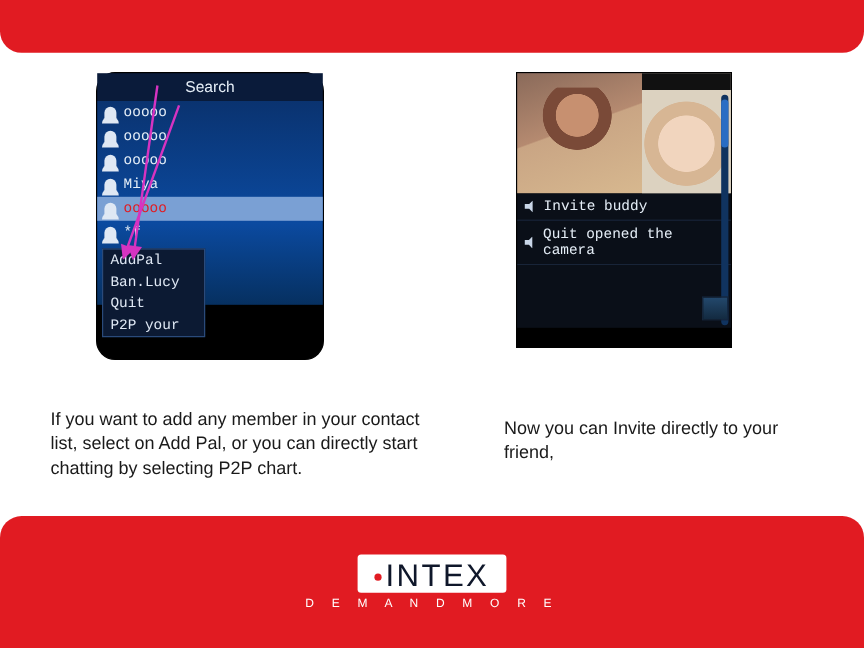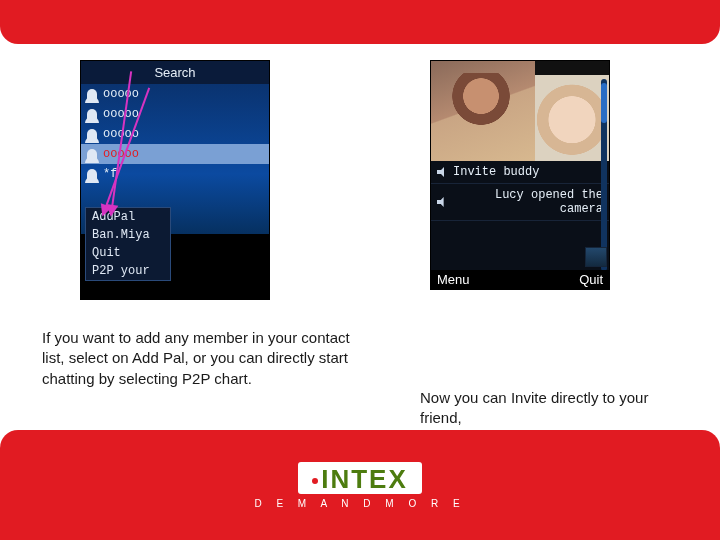--- a/index.html
+++ b/index.html
@@ -27,22 +27,22 @@
     border-top-left-radius: 18px;
     border-top-right-radius: 18px;
     display: flex;
     flex-direction: column;
     align-items: center;
     justify-content: center;
     color: #fff;
   }
   .logo-box {
     background: #fff;
-    color: #4d7c0f;
-    font-weight: 700;
+    color: #0f172a;
+    font-weight: 400;
     font-family: Impact, "Arial Black", sans-serif;
     letter-spacing: 2px;
     padding: 4px 14px 2px;
     border-radius: 3px;
     font-size: 26px;
     line-height: 1;
     margin-bottom: 4px;
   }
   .logo-box .dot { display:inline-block; width:6px;height:6px;background:#e11b22;border-radius:50%; vertical-align: middle; margin-right:3px;}
   .tagline {
@@ -54,21 +54,21 @@
   .phone {
     position: absolute;
     border: 1px solid #000;
     background: #000;
     font-family: "Courier New", monospace;
     color: #e5eef7;
     font-size: 12px;
   }
   .phone.left {
     left: 80px; top: 60px;
-    width: 190px; height: 240px;
+    width: 190px; height: 240px; border-radius: 16px;
   }
   .phone.right {
     left: 430px; top: 60px;
     width: 180px; height: 230px;
   }
   .ph-title {
     background: #0a1b3a;
     text-align: center;
     padding: 4px 0;
     font-family: Arial, sans-serif;
@@ -107,35 +107,35 @@
     width:100%; height:100px;
     display:flex;
     background:#223;
   }
   .photo-area .ph1 { flex:1.4; background:linear-gradient(160deg,#8a6a5a 0%,#b58a70 45%,#c9a584 46%,#d7b88f 100%); position:relative; }
   .photo-area .ph1::after{content:"";position:absolute;left:20%;top:12%;width:56%;height:66%;background:radial-gradient(circle at 50% 35%,#c79070 0 34%,#7a4a38 35% 55%,transparent 56%);}
   .photo-area .ph2 { flex:1; background:#dcd2c0; display:flex;flex-direction:column;}
   .photo-area .ph2 .strip{height:14px;background:#111;}
   .photo-area .ph2 .baby{flex:1;background:radial-gradient(circle at 50% 52%,#f1d5be 0 40%,#d7b694 41% 60%,#dcd2c0 61%);}
   .event-list { background:#0a0f18; }
-  .ev-row { display:flex;align-items:center;gap:6px;padding:4px 6px;border-bottom:1px solid #182438;text-align:right;}
+  .ev-row { display:flex;align-items:center;gap:6px;padding:4px 6px;border-bottom:1px solid #182438;}
   .spk-ic{width:10px;height:10px;background:#c9d6e8;clip-path:polygon(0 30%,40% 30%,70% 0,70% 100%,40% 70%,0 70%);}
   .ev-area-blank{height:52px;background:#0a0f18;}
   .right-scrollbar{position:absolute;right:2px;top:18px;bottom:18px;width:6px;background:#10335f;border-radius:3px;}
   .right-scrollbar .thumb{position:absolute;left:0;right:0;top:4px;height:40px;background:#2a6dc4;border-radius:3px;}
   .small-strip{position:absolute;right:2px;bottom:22px;width:22px;height:20px;background:linear-gradient(#23486c,#132a40);border:1px solid #15253a;}
   
   .caption {
     position:absolute;
     font-size: 15px;
     color:#1a1a1a;
     line-height:1.35;
   }
-  .caption.left-c { left:42px; top:328px; width:310px;}
-  .caption.right-c{ left:420px; top:348px; width:250px;margin-top:40px;}
+  .caption.left-c { left:42px; top:340px; width:310px;}
+  .caption.right-c{ left:420px; top:348px; width:250px;}
   
   .arrow {
     position:absolute;
     width:2px;
     background:#d633c1;
     transform-origin: top left;
   }
   .arrow::after{
     content:"";position:absolute;left:-5px;top:-2px;width:0;height:0;
     border-left:6px solid transparent;border-right:6px solid transparent;border-bottom:12px solid #d633c1;
@@ -159,65 +159,65 @@
         <span>ooooo</span>
       </div>
     <div class="cl-row">
         <span class="person-ic"></span>
         <span>ooooo</span>
       </div>
     <div class="cl-row">
         <span class="person-ic"></span>
         <span>ooooo</span>
       </div>
+    <div class="cl-row">
+        <span class="person-ic"></span>
+        <span>Miya</span>
+      </div>
     <div class="cl-row sel">
         <span class="person-ic"></span>
         <span>ooooo</span>
       </div>
     <div class="cl-row">
         <span class="person-ic"></span>
         <span>*f</span>
       </div>
     <div style="height:50px;"></div>
   </div>
   <div class="menu-pop">
     <div>AddPal</div>
-    <div>Ban.Miya</div>
+    <div>Ban.Lucy</div>
     <div>Quit</div>
     <div>P2P your</div>
   </div>
 </div>
 
 <div class="phone right">
   <div class="photo-area">
     <div class="ph1"></div>
     <div class="ph2">
       <div class="strip"></div>
       <div class="baby"></div>
     </div>
   </div>
   <div class="event-list">
     <div class="ev-row">
       <span class="spk-ic"></span>
       <span>Invite buddy</span>
     </div>
     <div class="ev-row">
       <span class="spk-ic"></span>
-      <span>Lucy opened the camera</span>
+      <span>Quit opened the camera</span>
     </div>
     <div class="ev-area-blank"></div>
   </div>
   <div class="right-scrollbar">
       <div class="thumb"></div>
     </div>
   <div class="small-strip"></div>
-  <div class="softkeys">
-    <span>Menu</span>
-    <span>Quit</span>
-  </div>
 </div>
 
 <div class="arrow a1"></div>
 <div class="arrow a2"></div>
 
 <div class="caption left-c">If you want to add any member in your contact list, select on Add Pal, or you can directly start chatting by selecting P2P chart.</div>
 <div class="caption right-c">Now you can Invite directly to your friend,</div>
 
 <div class="bottom-bar">
   <div class="logo-box">

